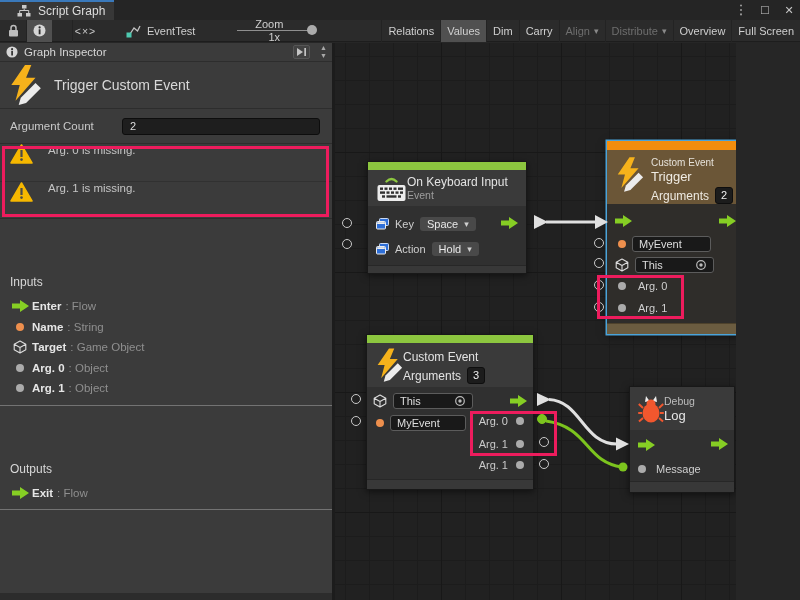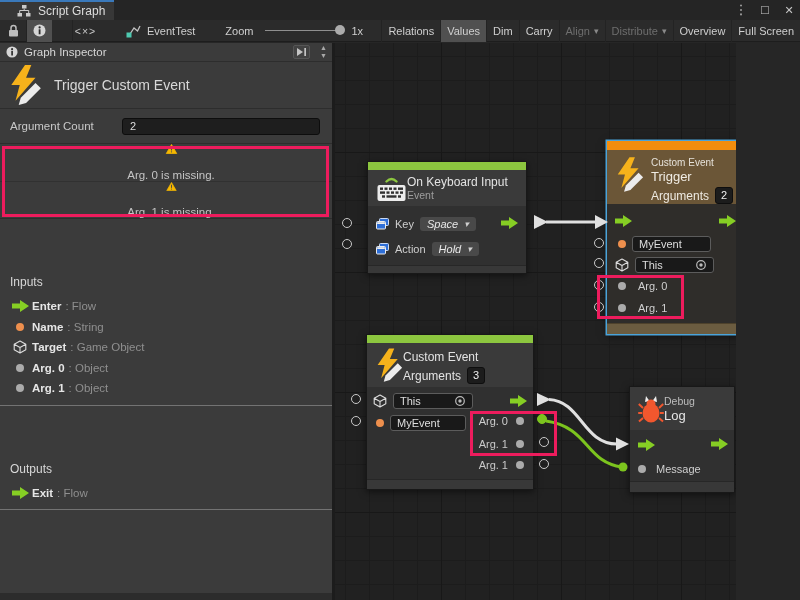--- a/index.html
+++ b/index.html
@@ -21,21 +21,21 @@
   
   .toolbar { position:absolute; left:0; top:20px; width:800px; height:22px; background:#2B2B2B;
              border-bottom:1px solid #1D1D1D; display:flex; align-items:center; font-size:11px; color:#CFCFCF; }
   .tb-btn { display:flex; align-items:center; height:22px; padding:0 6px; border-left:1px solid #232323; white-space:nowrap; }
   .tb-icon-btn { width:26px; justify-content:center; }
   .tb-btn.active { background:#505050; }
   .tb-btn.disabled { color:#6E6E6E; }
   .caret::after { content:"\25BE"; font-size:9px; margin-left:4px; color:#8A8A8A; }
   .code-glyph { font-size:10.5px; color:#C8C8C8; letter-spacing:1px; }
   .eventtest { display:flex; align-items:center; gap:6px; margin-left:28px; }
-  .zoomgrp { display:flex; align-items:center; margin-left:30px; }
+  .zoomgrp { display:flex; align-items:center; margin-left:30px;flex-direction:column; }
   .zoom-track { position:relative; width:76px; height:1px; background:#8F8F8F; margin-left:12px; }
   .zoom-knob { position:absolute; right:-4px; top:-5px; width:10px; height:10px; border-radius:50%; background:#ABABAB; }
   .zoom-val { margin-left:10px; }
   .tb-right { display:flex; margin-left:auto; }
 
   
   .main { position:absolute; left:0; top:43px; width:736px; height:557px; display:flex; }
   .inspector { position:relative; width:335px; height:557px; background:#3B3B3B;
                border-right:3px solid #1C1C1C; font-size:11.5px; color:#C9C9C9; flex:none; }
 
@@ -47,21 +47,21 @@
 
   .insp-title { height:47px; border-bottom:1px solid #2D2D2D; display:flex; align-items:center; gap:12px; padding-left:8px; }
   .insp-title-text { font-size:14px; color:#D9D9D9; }
 
   .insp-argrow { height:35px; border-bottom:1px solid #2D2D2D; display:flex; align-items:center; padding:0 12px 0 10px; }
   .insp-argrow label { color:#C8C8C8; }
   .insp-field { margin-left:auto; width:198px; height:17px; background:#1E1E1E; border:1px solid #0D0D0D; border-radius:3px;
                 color:#DDD; font-size:11px; line-height:15px; padding:0 7px; }
 
   .warnings { position:relative; border-bottom:1px solid #2D2D2D; }
-  .warn-row { height:37px; display:flex; align-items:center; gap:15px; padding-left:10px; color:#C4C4C4;flex-direction:column; }
+  .warn-row { height:37px; display:flex; gap:15px; padding-left:10px; color:#C4C4C4; }
   .warn-row + .warn-row { border-top:1px solid #313131; }
   .warn-outline { position:absolute; left:2px; top:2px; right:3px; bottom:1px; border:3px solid #ED1C5D; pointer-events:none; z-index:5; }
 
   .insp-section { padding:8px 0 6px 0; }
   .insp-section.bordered { border-bottom:1px solid #737373;margin-top:48px; }
   .sec-heading { font-size:12px; color:#D8D8D8; padding-left:10px; margin-bottom:7px; }
   .io-row { display:flex; align-items:center; height:20.5px; padding-left:8px; }
   .io-icon { width:24px; display:flex; justify-content:center; align-items:center; }
   .io-name { color:#E6E6E6; font-weight:bold; }
   .io-type { color:#8F8F8F; margin-left:4px; }
@@ -87,21 +87,21 @@
   .bar.orange { background:#F28D0E; height:9px; }
   .nhead { background:#3A3A3A; display:flex; align-items:center; padding-left:8px; }
   .nbody { background:#303030; position:relative; }
   .nfoot { background:#383838; border-top:1px solid #272727; }
   .nrow { display:flex; align-items:center; gap:6px; padding-left:8px; }
   .nfield { background:#191919; border:1px solid #5C5C5C; border-radius:3px; height:16px;
             display:flex; align-items:center; font-size:11px; color:#DEDEDE; padding:0 6px; }
   .ntitle { font-size:12px; color:#E3E3E3; }
   .nsub { font-size:10.5px; color:#9F9F9F; }
   .badge { background:#1C1C1C; border:1px solid #0E0E0E; border-radius:3px; padding:0 5px; color:#EFEFEF; font-size:11px; line-height:15px; }
-  .dd { display:inline-flex; align-items:center; background:#494949; border-radius:3px; padding:1px 7px; color:#E8E8E8; font-size:11px;font-style:italic; }
+  .dd { display:inline-flex; align-items:center; background:#494949; border-radius:3px; padding:1px 7px; color:#E8E8E8; font-size:11px; }
   .dd::after { content:"\25BE"; font-size:9px; color:#CFCFCF; margin-left:6px; }
 
   
   .node-keyboard { left:32px; top:118px; width:160px; }
   .node-keyboard .nhead { height:36px; }
   .node-keyboard .nbody { height:59px; padding-top:5px; }
   .node-keyboard .nrow { height:25px; }
   .node-keyboard .nfoot { height:8px; }
   .kb-flow-out { position:absolute; right:8px; top:11px; }
 

